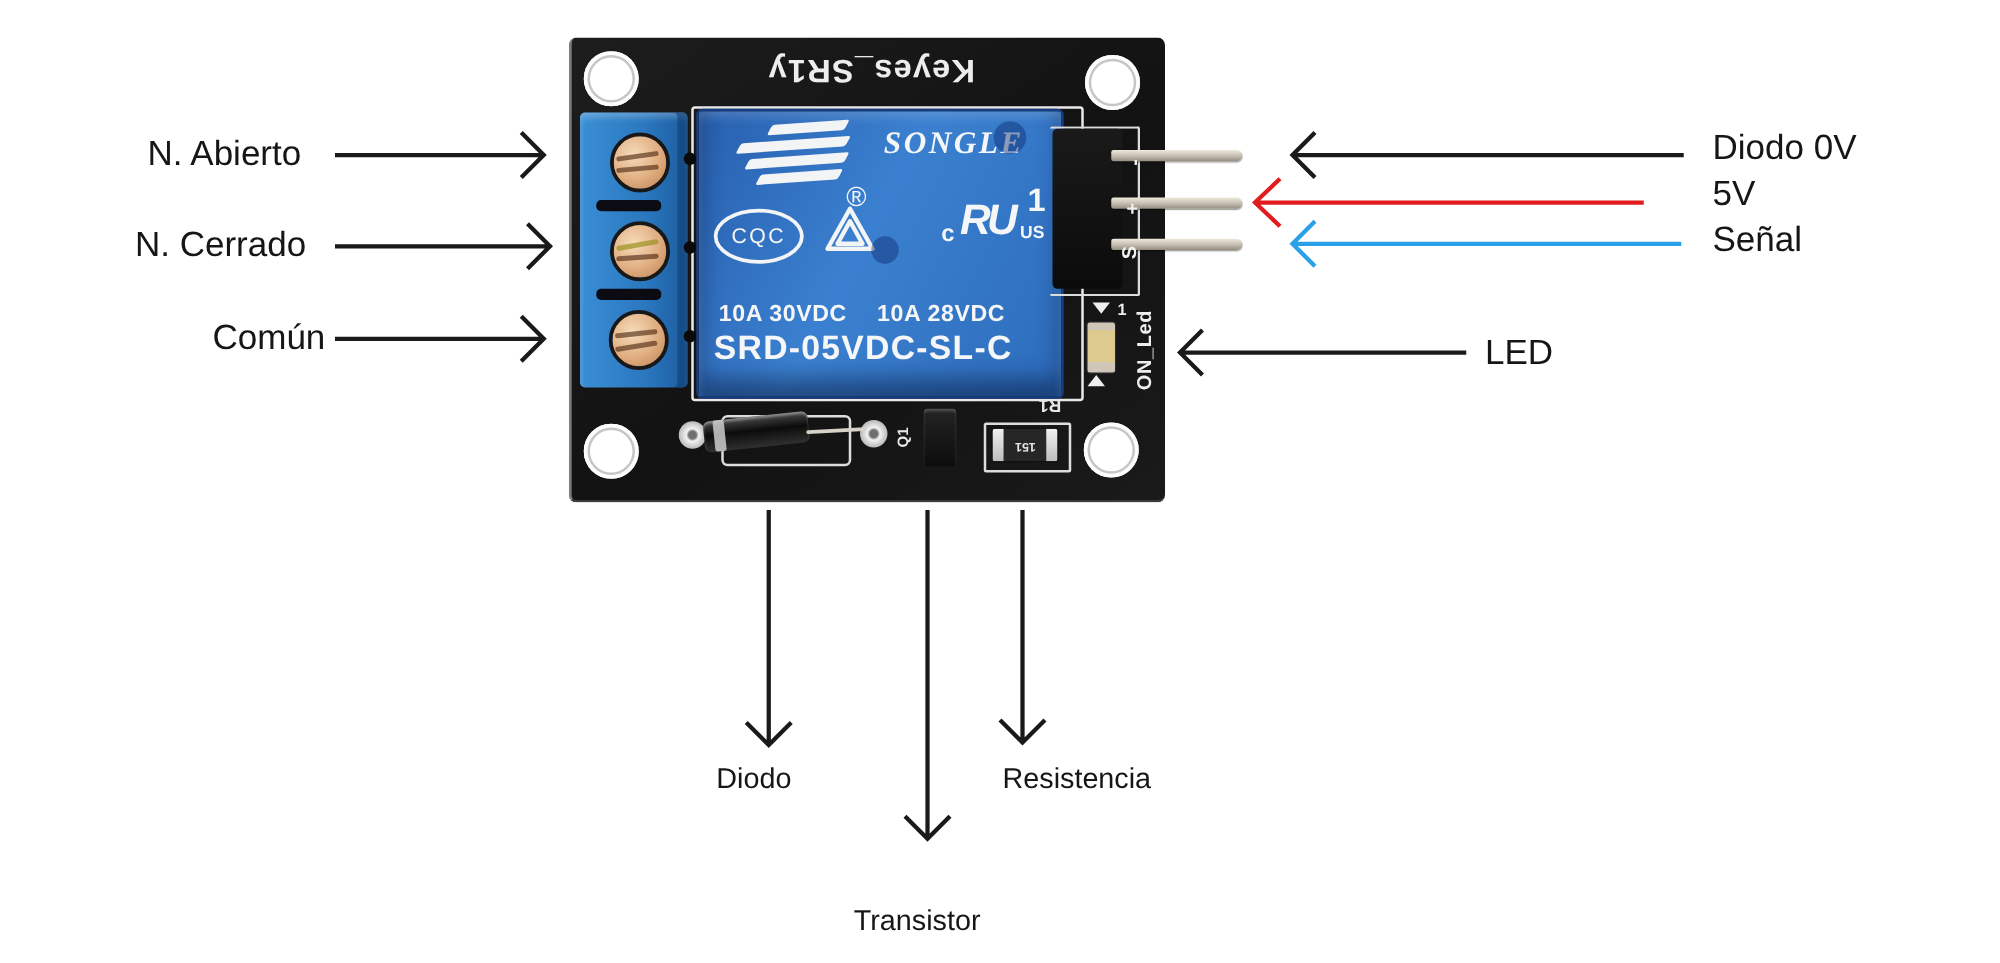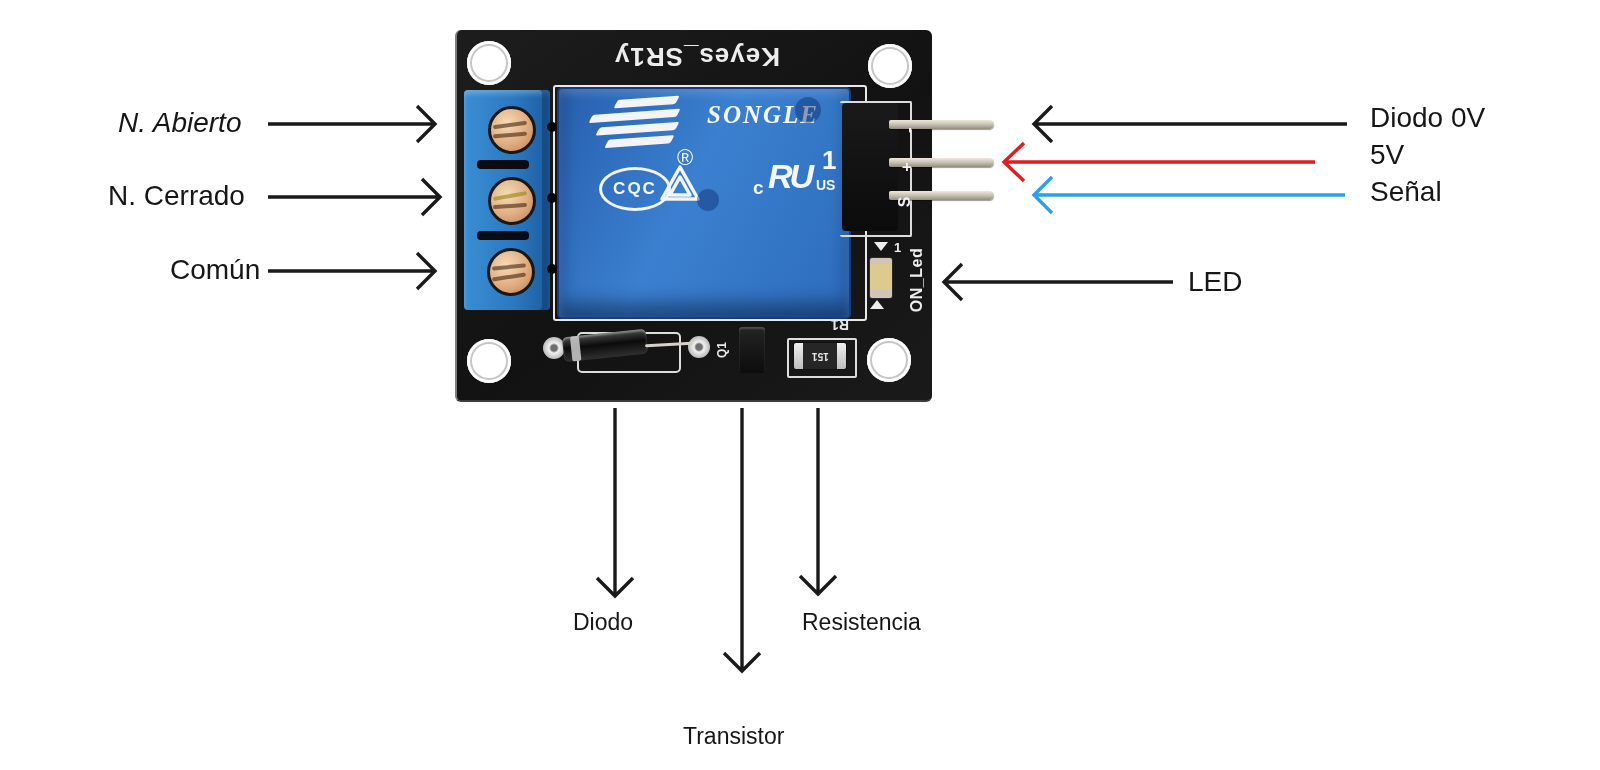--- a/index.html
+++ b/index.html
@@ -34,23 +34,23 @@
   .relay *{color:#f4f6f8;}
   .logo{position:absolute;left:28px;top:10px;transform:rotate(-4deg);}
   .logo .bar{height:8px;background:#f2f4f6;border-radius:2px;transform:skewX(-32deg);}
   .b1{width:62px;margin-left:30px;}
   .b2{width:88px;margin-left:4px;margin-top:5px;}
   .b3{width:80px;margin-left:10px;margin-top:5px;}
   .b4{width:66px;margin-left:18px;margin-top:5px;}
   .reg{position:absolute;left:118px;top:56px;font-size:22px;}
   .songle{position:absolute;left:148px;top:12px;font-family:"Liberation Serif",serif;
           font-style:italic;font-weight:bold;font-size:25px;letter-spacing:2px;}
-  .cqc{position:absolute;left:40px;top:78px;width:66px;height:38px;border:3px solid #f2f4f6;
+  .cqc{position:absolute;left:12px;top:78px;width:66px;height:38px;border:3px solid #f2f4f6;
        border-radius:50%;display:flex;align-items:center;justify-content:center;
-       font-size:17px;font-weight:bold;letter-spacing:2px;text-align:center;}
+       font-size:17px;font-weight:normal;letter-spacing:2px;text-align:center;}
   .tri{position:absolute;left:100px;top:74px;}
   .ulc{position:absolute;left:194px;top:88px;font-size:19px;font-weight:bold;}
   .ulmark{position:absolute;left:209px;top:68px;font-size:34px;font-weight:bold;
           font-style:italic;letter-spacing:-3px;}
   .ul1{position:absolute;left:263px;top:56px;font-size:26px;font-weight:bold;}
   .ulus{position:absolute;left:257px;top:88px;font-size:14px;font-weight:bold;}
   .ratings{position:absolute;left:16px;display:flex;gap:24px;font-size:18.5px;
            font-weight:bold;letter-spacing:.5px;white-space:nowrap;}
   .model{position:absolute;left:12px;top:174px;font-size:27px;font-weight:bold;letter-spacing:1px;}
   .mold{position:absolute;border-radius:50%;background:rgba(14,45,110,.45);}
@@ -110,21 +110,21 @@
             border-radius:2px;overflow:hidden;box-shadow:0 0 0 1px #101010;}
   .rcap{width:9px;background:linear-gradient(180deg,#f0f0f0,#bdbdbd);}
   .rmid{flex:1;background:#262626;display:flex;align-items:center;justify-content:center;}
   .rcode{color:#e6e6e6;font-size:10px;font-weight:bold;transform:rotate(180deg);}
 </style>
 </head>
 <body>
 
 <div class="stage">
 
-  <div class="lbl" style="left:118px;top:107px;font-style:italic;">N. Abierto</div>
+  <div class="lbl" style="left:118px;top:107px;">N. Abierto</div>
   <div class="lbl" style="left:108px;top:180px;">N. Cerrado</div>
   <div class="lbl" style="left:170px;top:254px;">Común</div>
 
   <div class="lbl" style="left:1370px;top:102px;">Diodo 0V</div>
   <div class="lbl" style="left:1370px;top:139px;">5V</div>
   <div class="lbl" style="left:1370px;top:176px;">Señal</div>
   <div class="lbl" style="left:1188px;top:266px;">LED</div>
 
   <div class="lbl lbl-bottom" style="left:573px;top:606px;">Diodo</div>
   <div class="lbl lbl-bottom" style="left:683px;top:720px;">Transistor</div>
@@ -150,20 +150,25 @@
       <div class="reg">®</div>
       <div class="songle">SONGLE</div>
       <div class="cqc">CQC</div>
       <svg class="tri" width="42" height="40">
         <path d="M21 4 L39 36 L3 36 Z M21 14 L31 32 L11 32 Z" fill="none" stroke="#f2f4f6" stroke-width="3.5" stroke-linejoin="round"></path>
       </svg>
       <div class="ulc">c</div>
       <div class="ulmark">RU</div>
       <div class="ul1">1</div>
       <div class="ulus">US</div>
+      <div class="ratings" style="top:151px;">
+        <span>10A 30VDC</span>
+        <span>10A 28VDC</span>
+      </div>
+      <div class="model">SRD-05VDC-SL-C</div>
       <div class="mold" style="left:236px;top:8px;width:26px;height:26px;"></div>
       <div class="mold" style="left:138px;top:100px;width:22px;height:22px;"></div>
     </div>
 
     <div class="tblock">
       <div class="screw" style="left:24px;top:16px;">
         <div class="slot" style="top:14px;transform:rotate(-8deg);"></div>
         <div class="slot" style="top:24px;transform:rotate(-5deg);"></div>
       </div>
       <div class="screw" style="left:24px;top:87px;">

